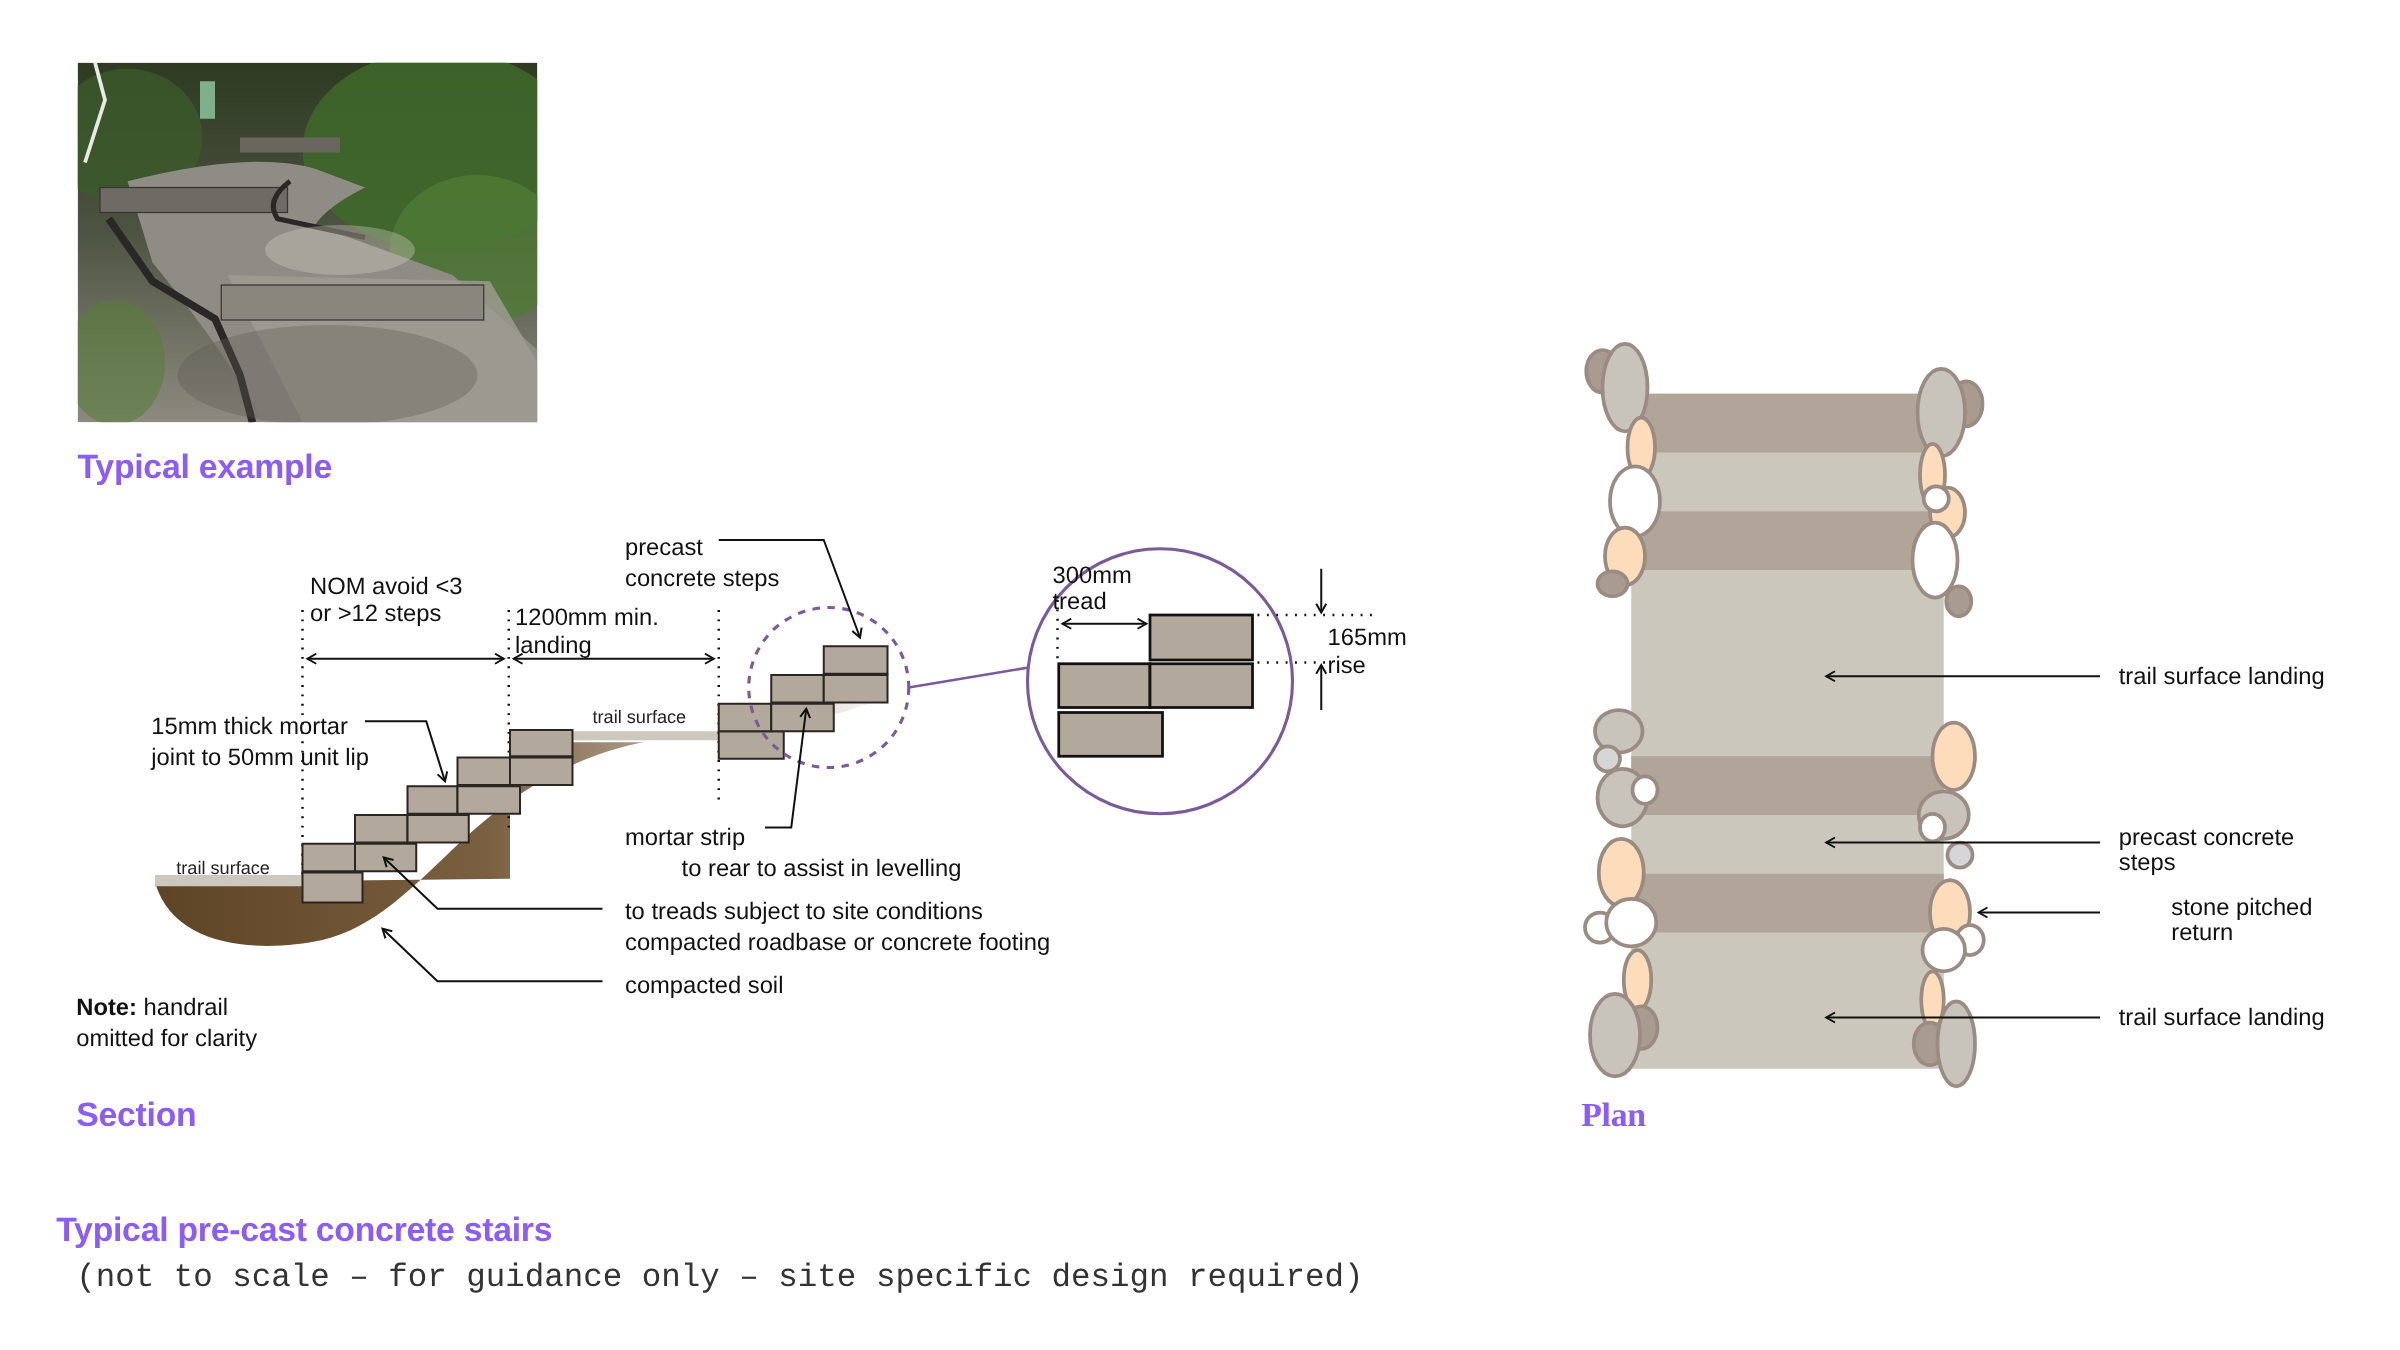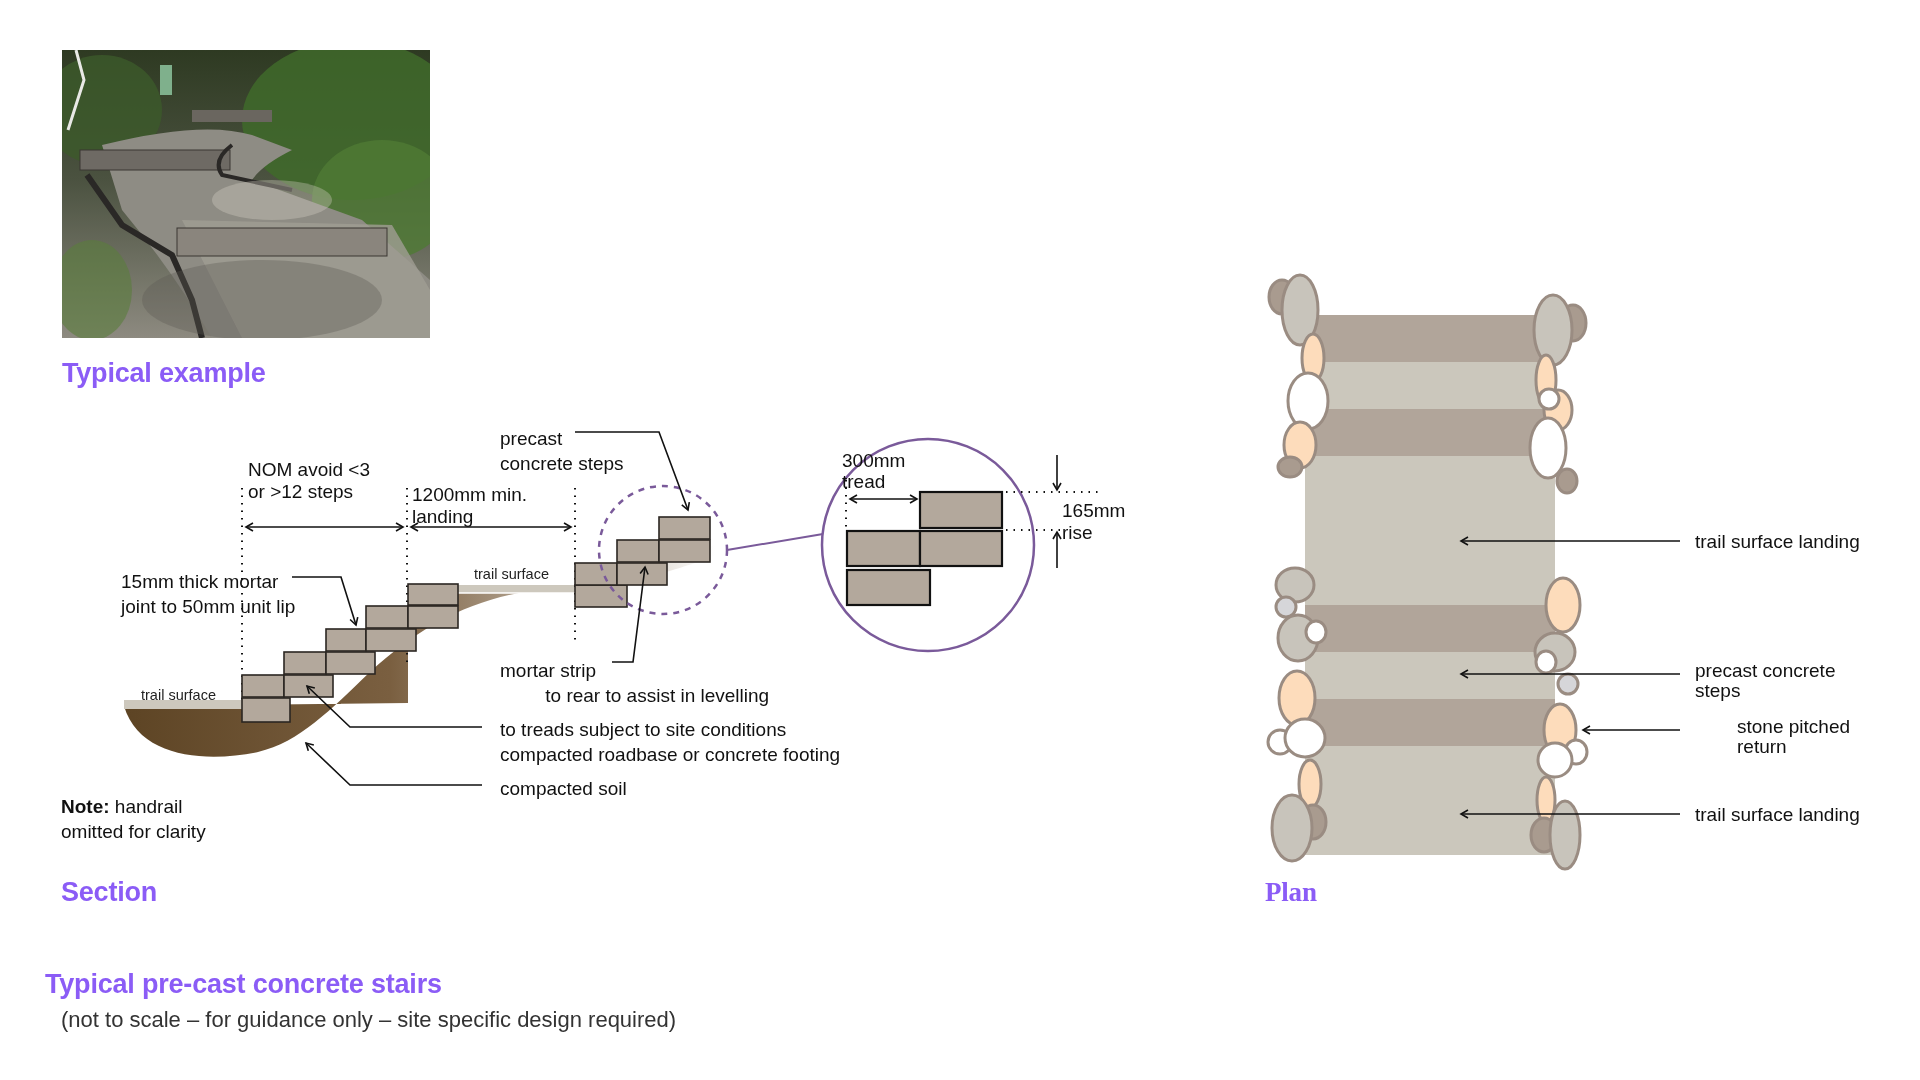--- a/index.html
+++ b/index.html
@@ -3,21 +3,21 @@
 <meta charset="utf-8">
 <style>
   html, body { margin: 0; padding: 0; background: #ffffff; }
   body { width: 1920px; height: 1080px; position: relative; overflow: hidden;
          font-family: "Liberation Sans", "DejaVu Sans", sans-serif; color: #111; }
   .abs { position: absolute; }
   .heading { font-weight: bold; font-size: 27px; color: #8b5cf6; letter-spacing: -0.2px; }
   .lbl { font-size: 19px; line-height: 25px; color: #111; white-space: nowrap; }
   .lbl-sm { font-size: 14.5px; color: #222; white-space: nowrap; }
   .center { text-align: left; }
-  .sub { font-size: 22px; color: #333; }
+  .sub { font-size: 26px; color: #333; font-family: Liberation Mono, monospace; }
   #photo { left: 62px; top: 50px; width: 368px; height: 288px; overflow: hidden; }
   #diagram-svg { left: 0; top: 0; }
 </style>
 </head>
 <body>
 
 <div id="photo" class="abs">
   <svg width="368" height="288" viewBox="0 0 368 288">
     <defs>
       <linearGradient id="pg" x1="0" y1="0" x2="0" y2="1">

